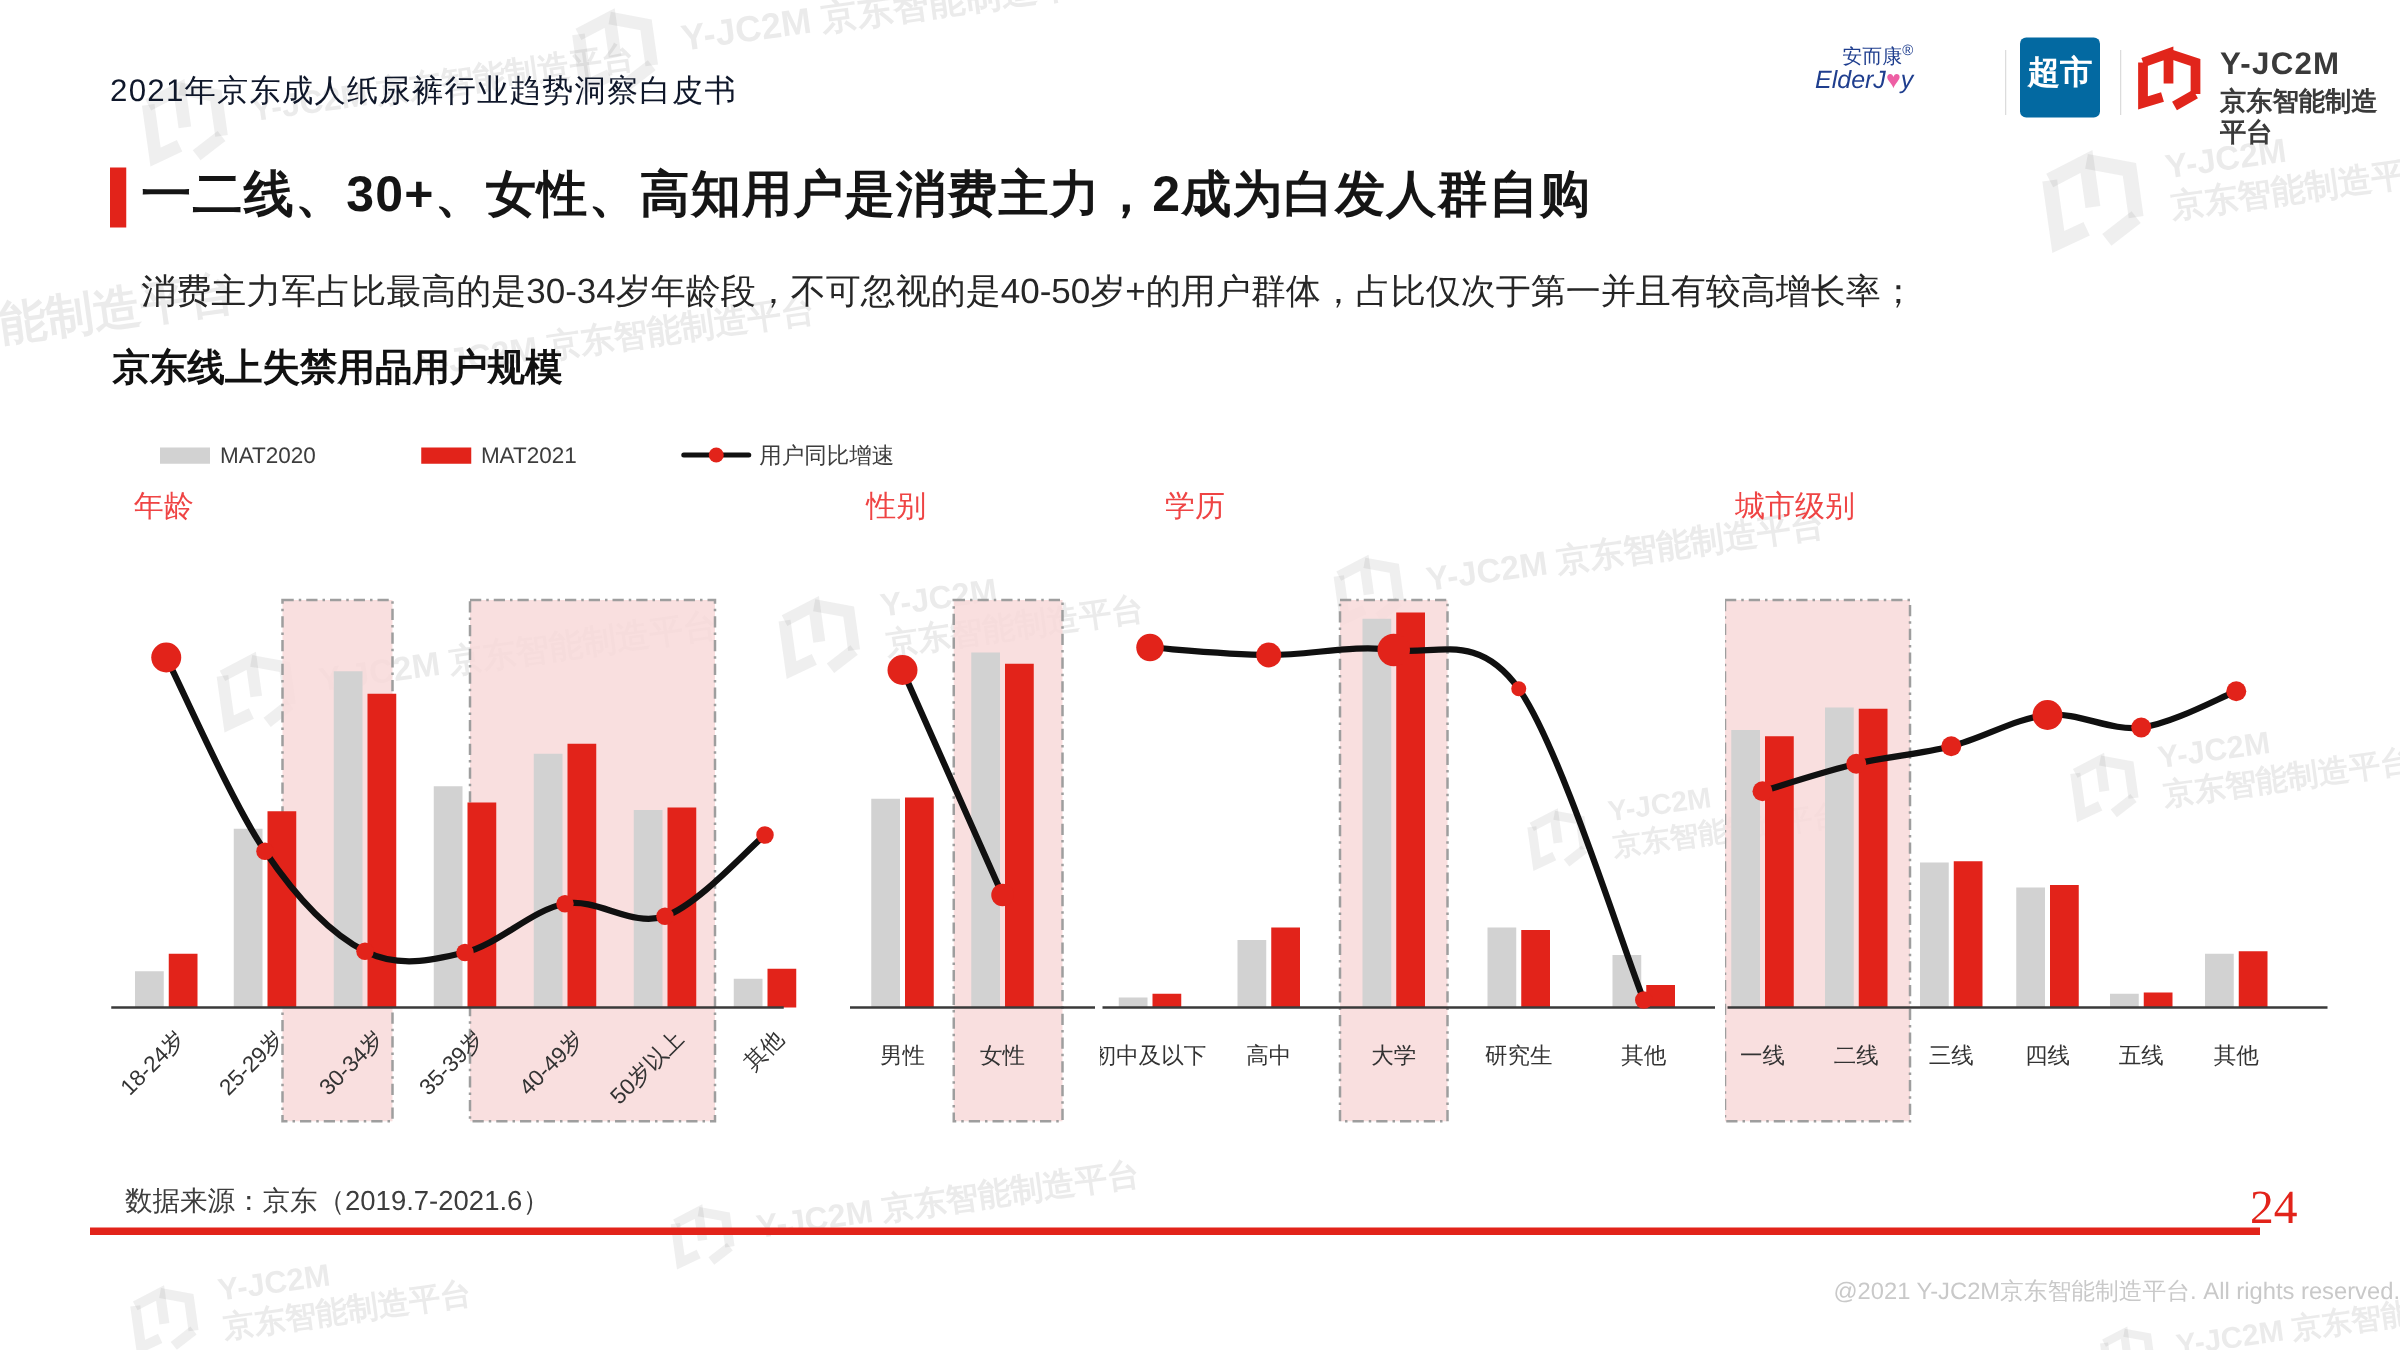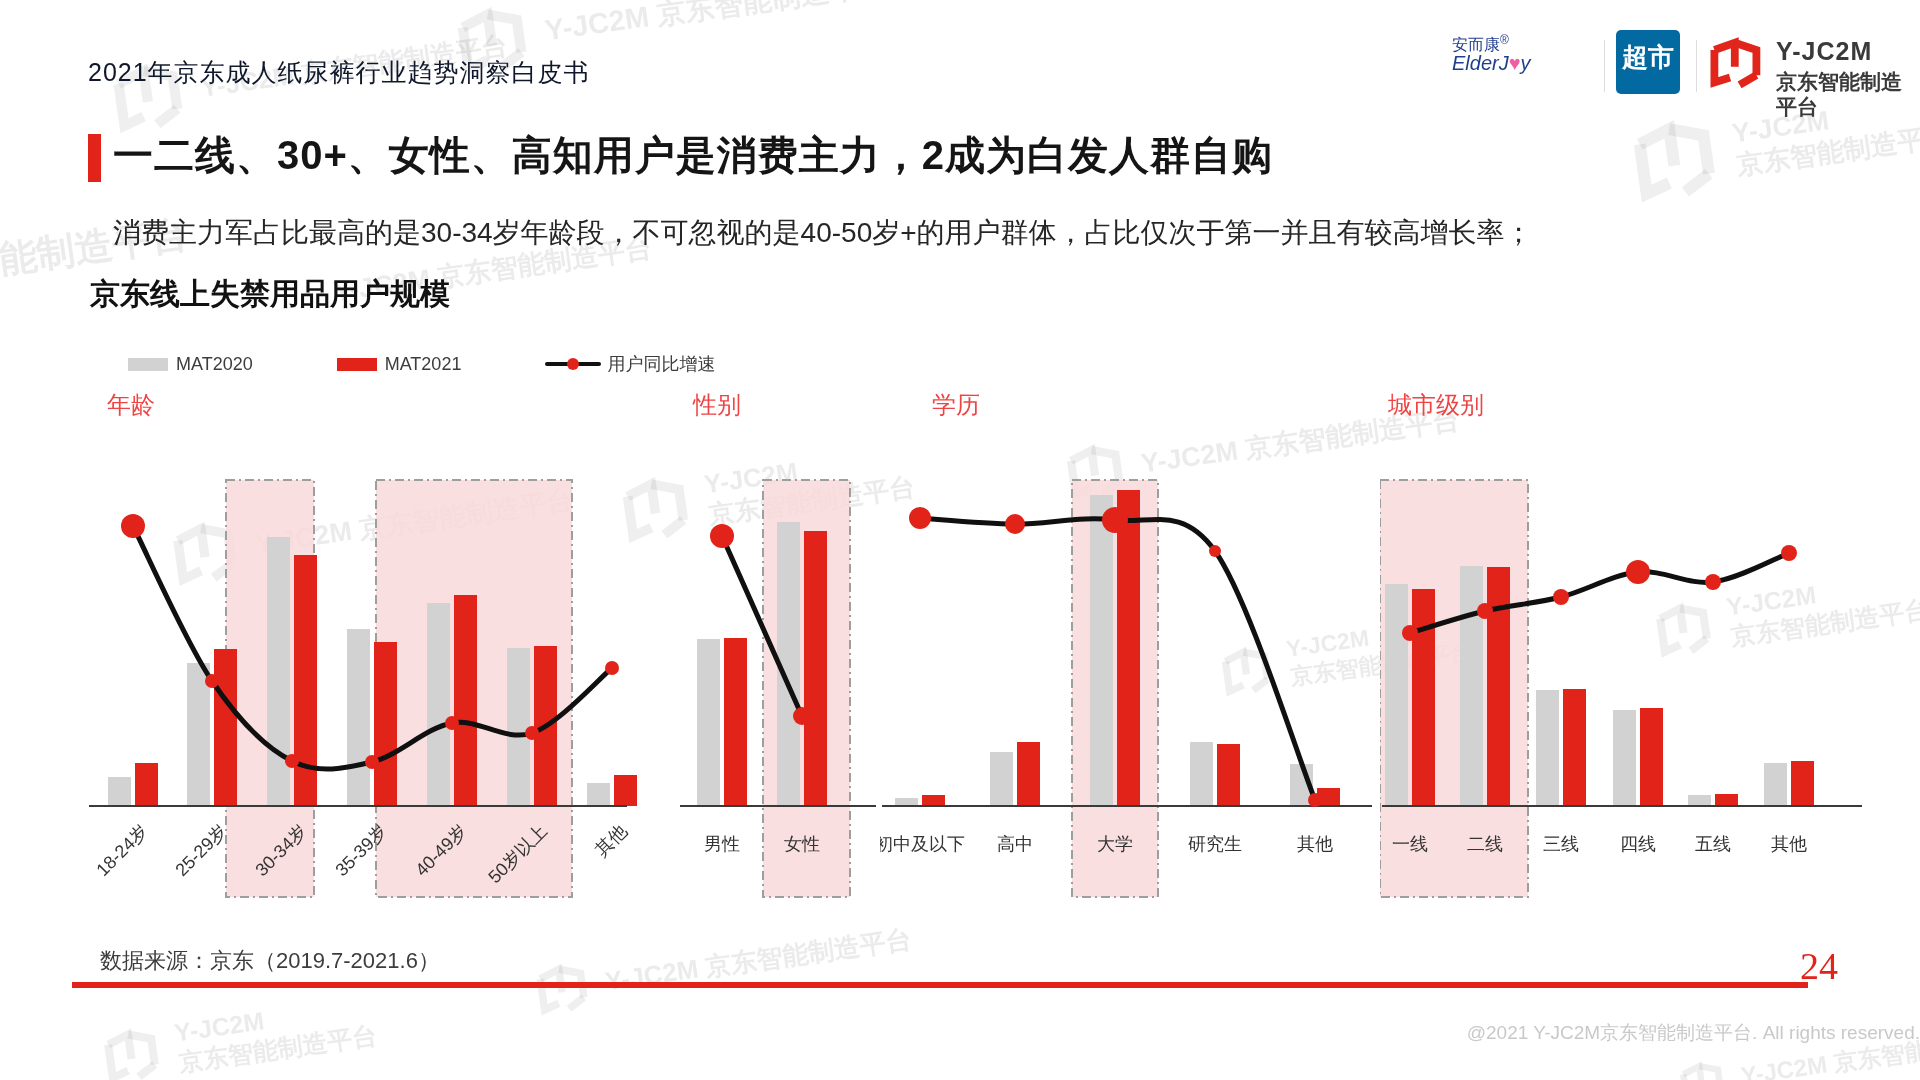--- a/index.html
+++ b/index.html
@@ -8,21 +8,21 @@
     font-family:"Liberation Sans","DejaVu Sans",sans-serif;color:#1a1a1a;
   }
   .abs{position:absolute;}
   
   .doc-title{left:88px;top:56px;font-size:25px;color:#0f172a;letter-spacing:1px;}
   .heading-bar{left:88px;top:134px;width:13px;height:48px;}
   .heading{left:113px;top:128px;font-size:40px;font-weight:600;color:#151515;letter-spacing:1px;}
   .subheading{left:113px;top:214px;font-size:28px;color:#262626;}
   .section-title{left:90px;top:274px;font-size:30px;font-weight:700;color:#111;}
   
-  .elderjoy{left:1452px;top:34px;text-align:left;color:#1f3e8e;line-height:1.0;}
+  .elderjoy{left:1452px;top:34px;text-align:right;color:#1f3e8e;line-height:1.0;}
   .elderjoy .reg{font-size:12px;vertical-align:super;}
   .elderjoy .en{font-size:20px;font-weight:400;font-style:italic;letter-spacing:0px;}
   .elderjoy .heart{color:#ee5fa4;font-style:normal;}
   .logo-divider{width:1px;height:52px;background:#dcdcdc;top:40px;}
   .jd-box{left:1616px;top:30px;width:64px;height:64px;background:#0369a1;border-radius:5px;
           display:flex;flex-direction:column;align-items:center;justify-content:center;color:#fff;gap:20px;}
   .jd-box .l1{font-size:19px;font-weight:700;line-height:1.15;}
   .jd-box .l2{font-size:26px;font-weight:700;line-height:1.15;}
   .jd-box .l3{font-size:8px;margin-top:3px;letter-spacing:2px;border-top:1px solid rgba(255,255,255,.7);padding-top:14px;}
   .yjc2m-mark{left:1706px;top:32px;}

